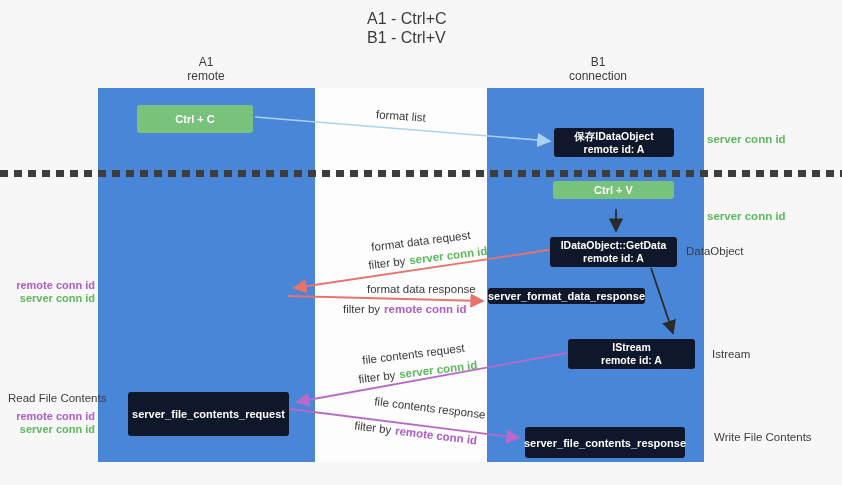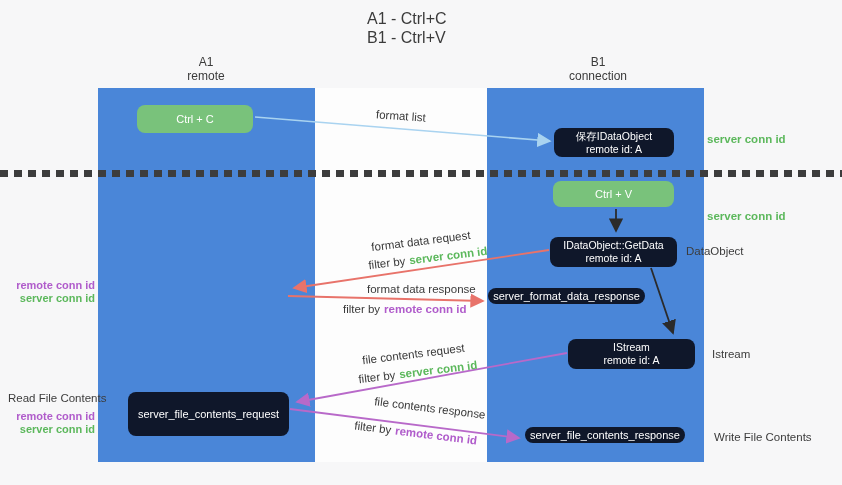--- a/index.html
+++ b/index.html
@@ -15,21 +15,21 @@
   .title{left:367px;top:9px;font-size:16px;line-height:19px;color:#3b3b3b;}
   .col-header{top:55px;width:120px;text-align:center;font-size:12px;line-height:14px;color:#3b3b3b;}
   .lifeline{top:88px;width:217px;height:374px;background:#4a86d8;}
   .mid-panel{left:315px;top:88px;width:172px;height:374px;background:#fdfdfd;}
   .dotted-line{
     left:0;top:170px;width:842px;height:7px;
     background:repeating-linear-gradient(to right,#3d3d3d 0 8px,transparent 8px 14px);
   }
   .box{
     display:flex;flex-direction:column;align-items:center;justify-content:center;
-    color:#ffffff;text-align:center;border-radius:8px;
+    color:#ffffff;text-align:center;border-radius:3px;font-weight:bold;
   }
   .box.green{background:#79c27b;font-size:11px;}
   .box.orange{background:#0f172a;font-size:11px;}
   .box .l2{font-size:10.5px;line-height:13px;}
   .box .l1{font-size:10.5px;line-height:13px;}
   .box.single{font-size:11px;}
   .edge-label{font-size:11.5px;color:#3a3a3a;white-space:nowrap;}
   .rot-up{transform:rotate(-7deg);}
   .rot-dn{transform:rotate(7deg);}
   .rot-sl{transform:rotate(4deg);}
@@ -68,21 +68,21 @@
 
   <div class="abs box green single" style="left:137px;top:105px;width:116px;height:28px;">
     <span>Ctrl + C</span>
   </div>
 
   <div class="abs box orange" style="left:554px;top:128px;width:120px;height:29px;">
     <span class="l1">保存IDataObject</span>
     <span class="l2">remote id: A</span>
   </div>
 
-  <div class="abs box green single" style="left:553px;top:181px;width:121px;height:26px;">
+  <div class="abs box green single" style="left:553px;top:181px;width:121px;height:18px;">
     <span>Ctrl + V</span>
   </div>
 
   <div class="abs box orange" style="left:550px;top:237px;width:127px;height:30px;">
     <span class="l1">IDataObject::GetData</span>
     <span class="l2">remote id: A</span>
   </div>
 
 
   <div class="abs box orange single" style="left:488px;top:288px;width:157px;height:16px;align-items:center;">
@@ -91,21 +91,21 @@
 
   <div class="abs box orange" style="left:568px;top:339px;width:127px;height:30px;">
     <span class="l1">IStream</span>
     <span class="l2">remote id: A</span>
   </div>
 
   <div class="abs box orange single" style="left:128px;top:392px;width:161px;height:44px;">
     <span>server_file_contents_request</span>
   </div>
 
-  <div class="abs box orange single" style="left:525px;top:427px;width:160px;height:16px;">
+  <div class="abs box orange single" style="left:525px;top:427px;width:160px;height:31px;">
     <span>server_file_contents_response</span>
   </div>
 
   <svg class="overlay" width="842" height="485" viewBox="0 0 842 485">
     <defs>
       <marker id="mh-blue" markerWidth="9" markerHeight="9" refX="8" refY="4.5" orient="auto">
         <path d="M0,0 L9,4.5 L0,9 z" fill="#a9d3f0"></path>
       </marker>
       <marker id="mh-black" markerWidth="8" markerHeight="8" refX="7" refY="4" orient="auto">
         <path d="M0,0 L8,4 L0,8 z" fill="#2b2b2b"></path>

